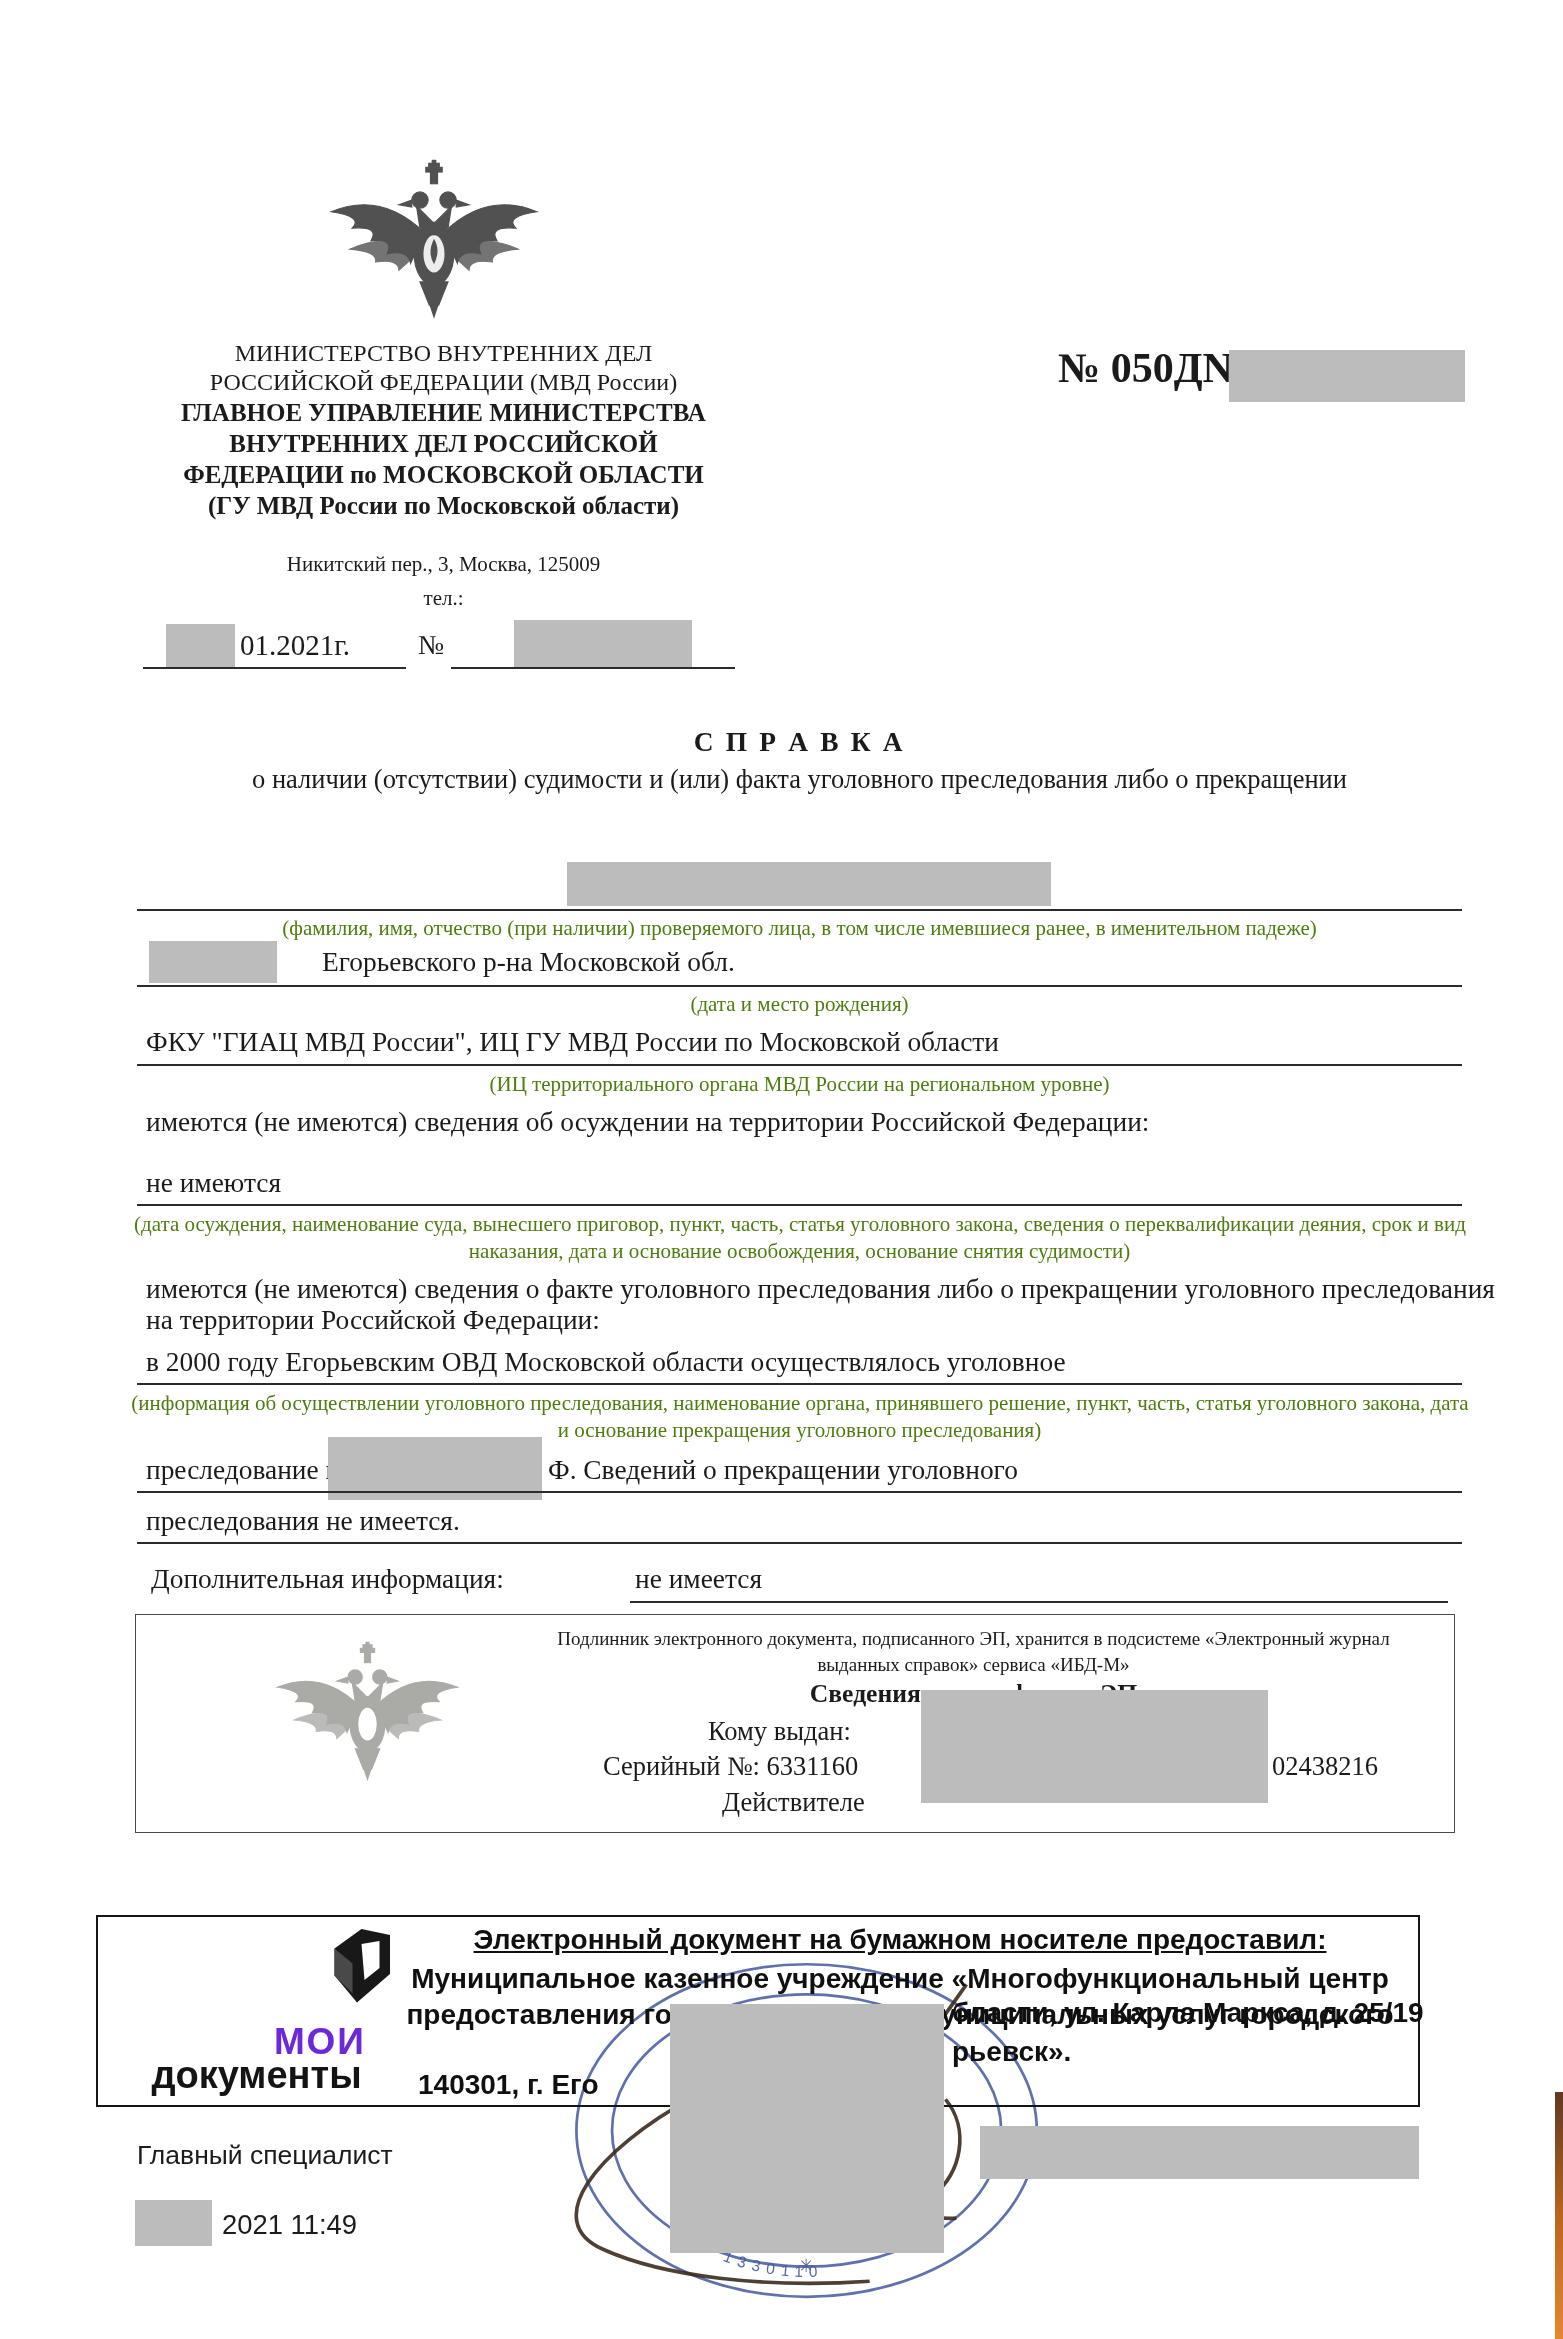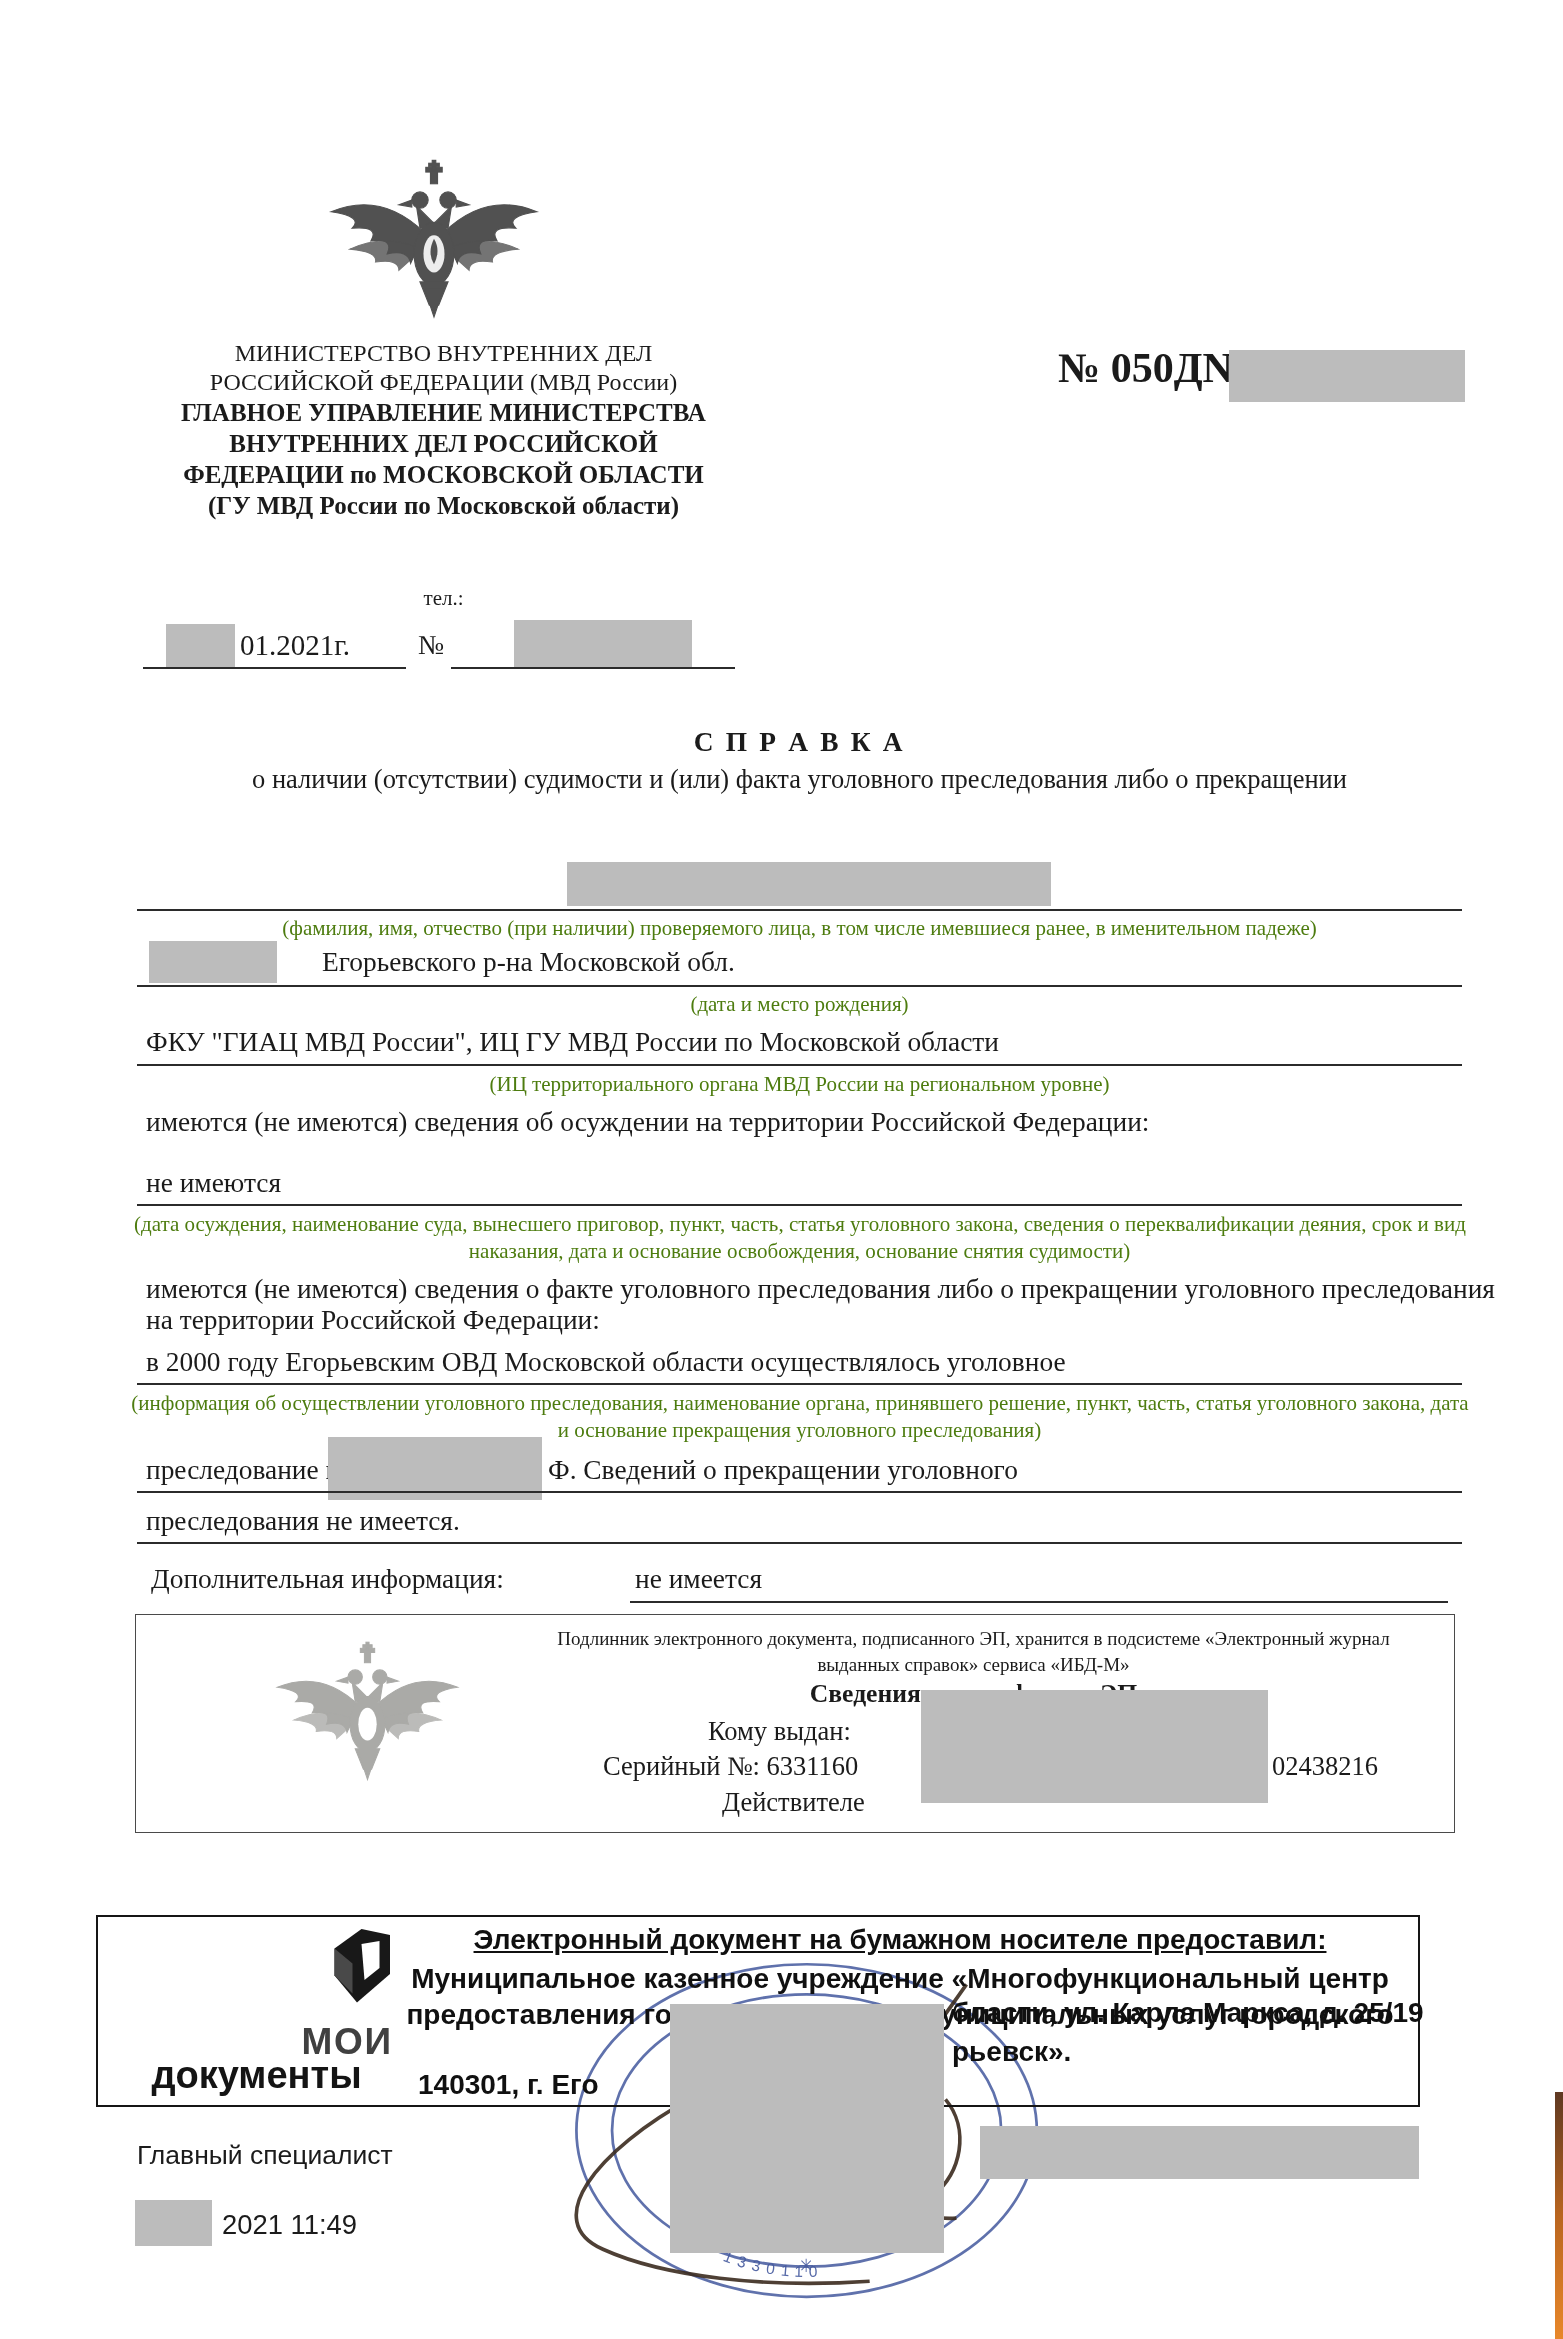--- a/index.html
+++ b/index.html
@@ -58,20 +58,21 @@
       <polygon points="92,118 108,118 100,142"></polygon>
     </g>
   </svg>
 
   <div class="abs org org-r" style="top:340px;">МИНИСТЕРСТВО ВНУТРЕННИХ ДЕЛ</div>
   <div class="abs org org-b" style="top:399px;">ГЛАВНОЕ УПРАВЛЕНИЕ МИНИСТЕРСТВА</div>
   <div class="abs org org-r" style="top:369px;">РОССИЙСКОЙ ФЕДЕРАЦИИ (МВД России)</div>
   <div class="abs org org-b" style="top:430px;">ВНУТРЕННИХ ДЕЛ РОССИЙСКОЙ</div>
   <div class="abs org org-b" style="top:461px;">ФЕДЕРАЦИИ по МОСКОВСКОЙ ОБЛАСТИ</div>
   <div class="abs org org-b" style="top:492px;">(ГУ МВД России по Московской области)</div>
+  <div class="abs org" style="top:552px;font-size:21px;">Никитский пер., 3, Москва, 125009</div>
   <div class="abs org" style="top:586px;font-size:21px;">тел.:</div>
 
   <div class="abs ser doc-num" style="left:1058px;top:344px;">№ 050ДN</div>
   <div class="redact" style="left:1229px;top:350px;width:236px;height:52px;"></div>
 
   <div class="redact" style="left:166px;top:624px;width:69px;height:43px;"></div>
   <div class="abs ser" style="left:240px;top:629px;font-size:29px;">01.2021г.</div>
   <div class="rule" style="left:143px;top:667px;width:263px;"></div>
   <div class="abs ser" style="left:418px;top:630px;font-size:27.4px;">№</div>
   <div class="redact" style="left:514px;top:620px;width:178px;height:48px;"></div>
@@ -164,21 +165,21 @@
       <path d="M1035,2298 C1062,2330 1052,2380 1022,2402 C1002,2417 1012,2430 1047,2428"></path>
     </g>
   </svg>
 
   <div class="mfc-box"></div>
   <svg class="abs" style="left:318px;top:1924px;" width="75" height="91" viewBox="0 0 100 120">
     <path d="M22,32 L58,6 L96,14 L96,66 L52,104 L22,68 Z" fill="#181818"></path>
     <path d="M58,26 L82,22 L82,58 L62,74 Z" fill="#ffffff"></path>
     <path d="M22,32 L46,52 L46,92 L22,68 Z" fill="#494949"></path>
   </svg>
-  <div class="abs sans b" style="left:274px;top:2021px;width:119px;text-align:right;font-size:37px;letter-spacing:1.8px;color:#404040;">МОИ</div>
+  <div class="abs sans b" style="left:274px;top:2021px;width:119px;text-align:left;font-size:37px;letter-spacing:1.8px;color:#6d28d9;">МОИ</div>
   <div class="abs sans b" style="left:117px;top:2054px;width:279px;text-align:center;font-size:38px;color:#141414;">документы</div>
 
   <div class="abs sans mfc-line b ctr" style="left:402px;top:1924px;width:996px;text-decoration:underline;">Электронный документ на бумажном носителе предоставил:</div>
   <div class="abs sans mfc-line ctr" style="left:402px;top:1963px;width:996px;">Муниципальное казенное учреждение «Многофункциональный центр</div>
   <div class="abs sans mfc-line ctr" style="left:402px;top:1999px;width:996px;">предоставления государственных и муниципальных услуг городского</div>
   <div class="abs sans mfc-line" style="left:952px;top:2036px;">рьевск».</div>
   <div class="abs sans mfc-line" style="left:418px;top:2069px;">140301, г. Его</div>
   <div class="abs sans mfc-line" style="left:952px;top:1997px;">бласти, ул. Карла Маркса, д. 25/19</div>
 
   <div class="abs sans" style="left:137px;top:2140px;font-size:26.5px;">Главный специалист</div>

